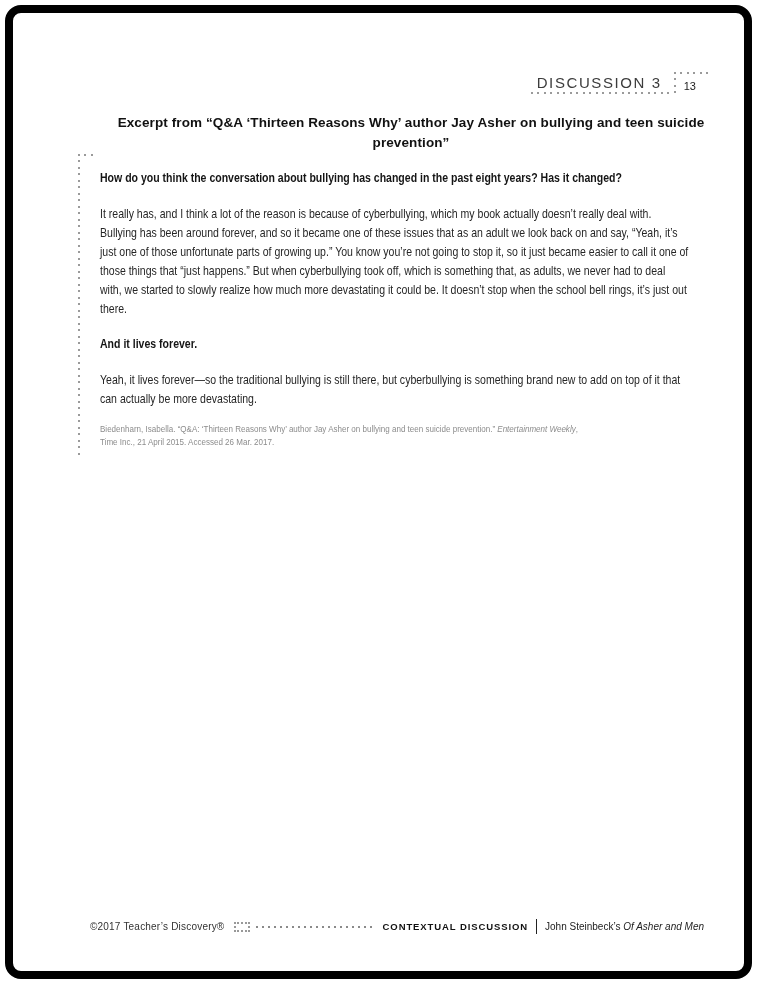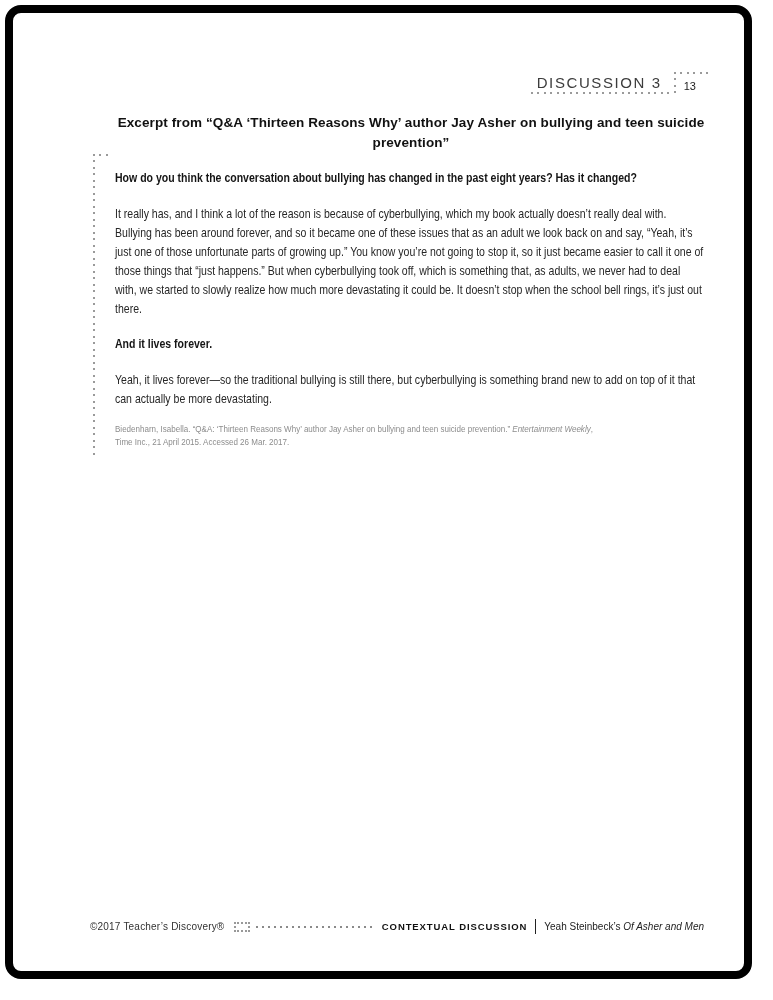--- a/index.html
+++ b/index.html
@@ -85,21 +85,21 @@
     font-weight: bold;
     line-height: 20px;
     color: #111;
     letter-spacing: 0.1px;
     text-align: center;
   }
 
   
   .content {
     position: absolute;
-    left: 80px;
+    left: 65px;
     top: 141px;
     width: 614px;
     padding-bottom: 8px;
   }
   .content::before {
     content: "";
     position: absolute;
     left: 0; top: 0; bottom: 0;
     width: 2px;
     background: repeating-linear-gradient(to bottom, #9a9a9a 0 2px, transparent 2px 6.5px);
@@ -216,18 +216,18 @@
       </p>
     </div>
 
     <div class="pg-footer">
       <span class="copyright">©2017 Teacher’s Discovery®</span>
       <span class="dot-box"></span>
       <span class="leader"></span>
       <span class="section-name">CONTEXTUAL DISCUSSION</span>
       <span class="divider"></span>
       <span class="book">
-        <span>Yeah Steinbeck’s </span><span class="it">Of Asher and Men</span>
+        <span>John Steinbeck’s </span><span class="it">Of Asher and Men</span>
       </span>
     </div>
 
   </div>
 </div>
 
 </body></html>

